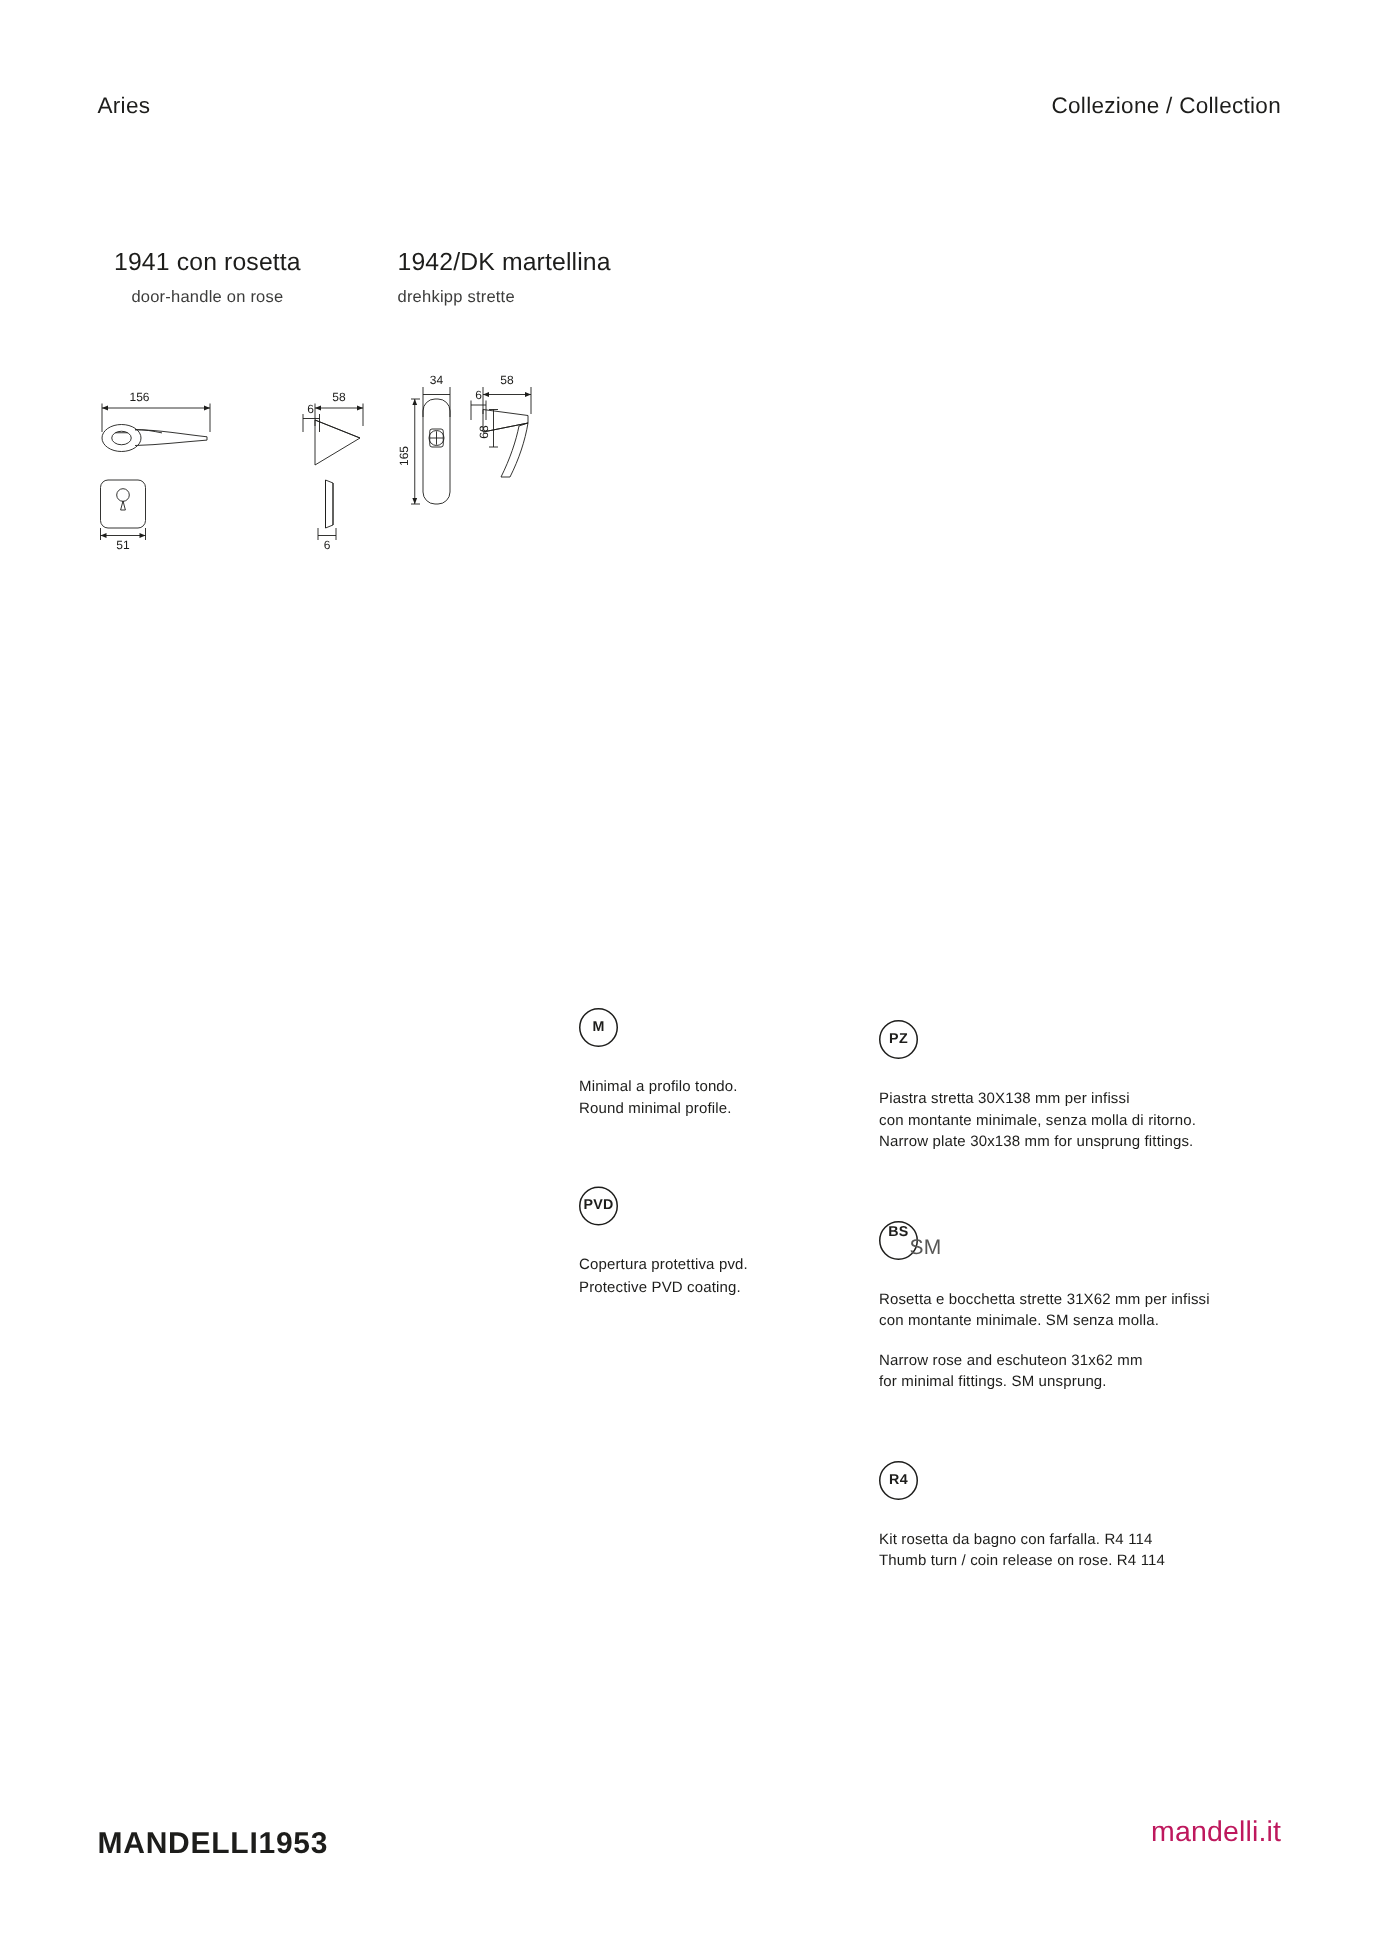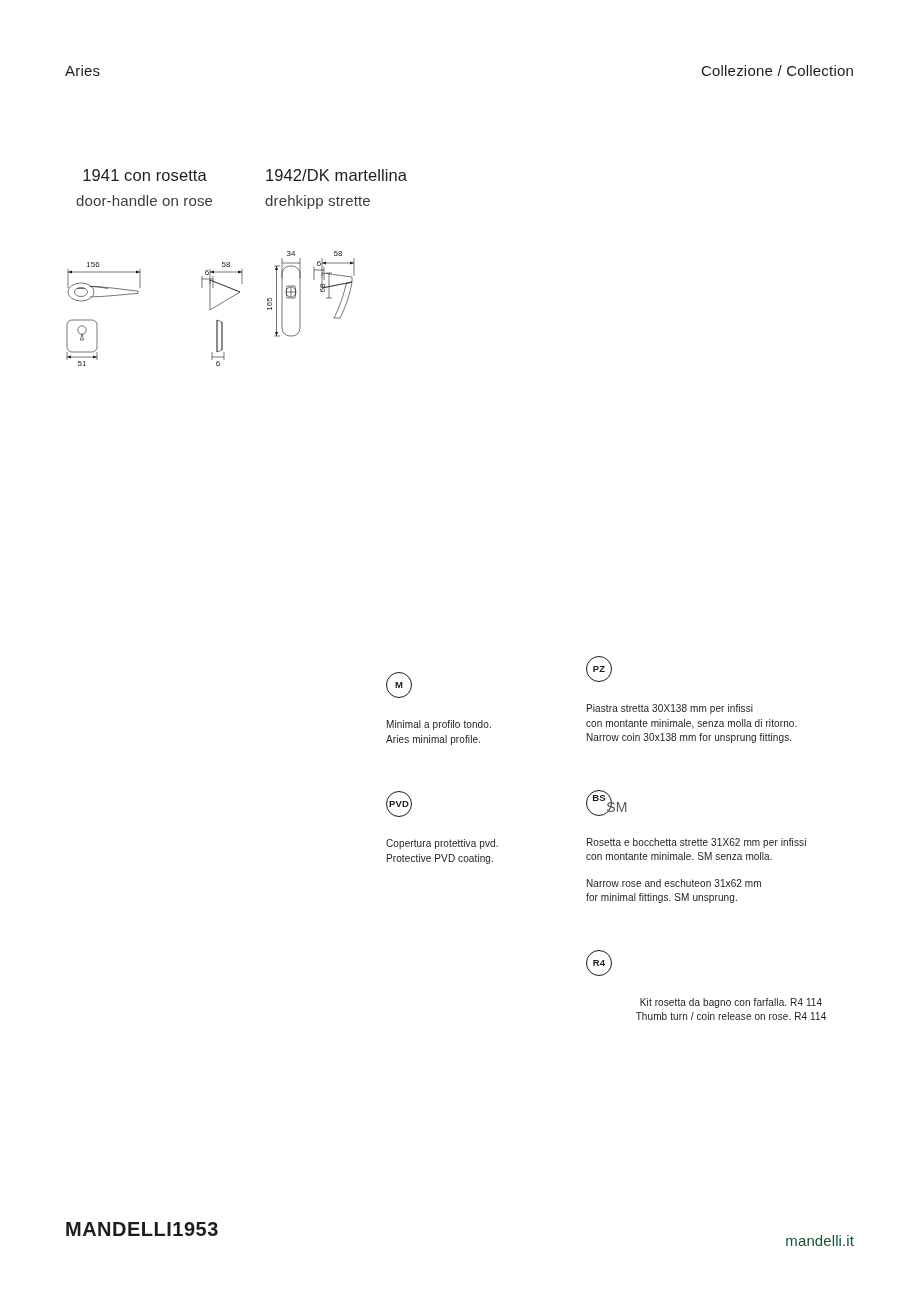--- a/index.html
+++ b/index.html
@@ -44,42 +44,42 @@
   .prod {
     position: absolute;
   }
   .prod .title {
     font-size: 16.5px;
     color: #1d1d1b;
     letter-spacing: 0.1px;
     white-space: nowrap;
   }
   .prod .subtitle {
-    font-size: 15px;
+    font-size: 11px;
     color: #3c3c3b;
     margin-top: 7px;
     letter-spacing: 0.15px;
     white-space: nowrap;
   }
   #prod-1941 { left: 76px; top: 166px; text-align: center; }
   #prod-1942 { left: 265px; top: 166px; }
 
   
   .drawing {
     position: absolute;
   }
   #drawing-1941 { left: 50px; top: 236px; }
   #drawing-1942 { left: 258px; top: 236px; }
 
   
   .legend-col {
     position: absolute;
   }
   #legend-col-left { left: 386px; top: 672px; width: 175px; }
-  #legend-col-right { left: 586px; top: 656px; width: 290px; }
+  #legend-col-right { left: 586px; top: 680px; width: 290px; }
 
   .legend-item {
     margin-bottom: 44px;
   }
   .legend-badge {
     width: 26px;
     height: 26px;
     border: 1px solid #1d1d1b;
     border-radius: 50%;
     display: flex;
@@ -121,23 +121,23 @@
     bottom: 60px;
     font-size: 20px;
     font-weight: 700;
     letter-spacing: 0.5px;
     color: #1d1d1b;
     font-family: "Liberation Sans", sans-serif;
   }
   .footer-url {
     position: absolute;
     right: 66px;
-    bottom: 52px;
-    font-size: 15px;
-    color: #14532d;
+    bottom: 68px;
+    font-size: 19px;
+    color: #be185d;
     letter-spacing: 0.1px;
   }
 
   svg text {
     font-family: "Liberation Sans", sans-serif;
     fill: #1d1d1b;
   }
 </style>
 </head>
 <body>
@@ -265,21 +265,21 @@
 
   <div class="legend-col" id="legend-col-left">
 
     <div class="legend-item">
       <div class="legend-badge">
         <span class="code">M</span>
       </div>
       <div class="legend-text">
         <div class="para">
           <div class="line">Minimal a profilo tondo.</div>
-          <div class="line">Aries minimal profile.</div>
+          <div class="line">Round minimal profile.</div>
         </div>
       </div>
     </div>
 
     <div class="legend-item" style="margin-top:41px;">
       <div class="legend-badge">
         <span class="code">PVD</span>
       </div>
       <div class="legend-text">
         <div class="para">
@@ -294,21 +294,21 @@
   <div class="legend-col" id="legend-col-right">
 
     <div class="legend-item">
       <div class="legend-badge">
         <span class="code">PZ</span>
       </div>
       <div class="legend-text">
         <div class="para">
           <div class="line">Piastra stretta 30X138 mm per infissi</div>
           <div class="line">con montante minimale, senza molla di ritorno.</div>
-          <div class="line">Narrow coin 30x138 mm for unsprung fittings.</div>
+          <div class="line">Narrow plate 30x138 mm for unsprung fittings.</div>
         </div>
       </div>
     </div>
 
     <div class="legend-item" style="margin-top:30px;">
       <div class="legend-badge two-line">
         <span class="code">BS</span>
         <span class="code sub">SM</span>
       </div>
       <div class="legend-text">
@@ -316,21 +316,21 @@
           <div class="line">Rosetta e bocchetta strette 31X62 mm per infissi</div>
           <div class="line">con montante minimale. SM senza molla.</div>
         </div>
         <div class="para">
           <div class="line">Narrow rose and eschuteon 31x62 mm</div>
           <div class="line">for minimal fittings. SM unsprung.</div>
         </div>
       </div>
     </div>
 
-    <div class="legend-item" style="margin-top:30px;text-align:center;">
+    <div class="legend-item" style="margin-top:30px;">
       <div class="legend-badge">
         <span class="code">R4</span>
       </div>
       <div class="legend-text">
         <div class="para">
           <div class="line">Kit rosetta da bagno con farfalla. R4 114</div>
           <div class="line">Thumb turn / coin release on rose. R4 114</div>
         </div>
       </div>
     </div>

